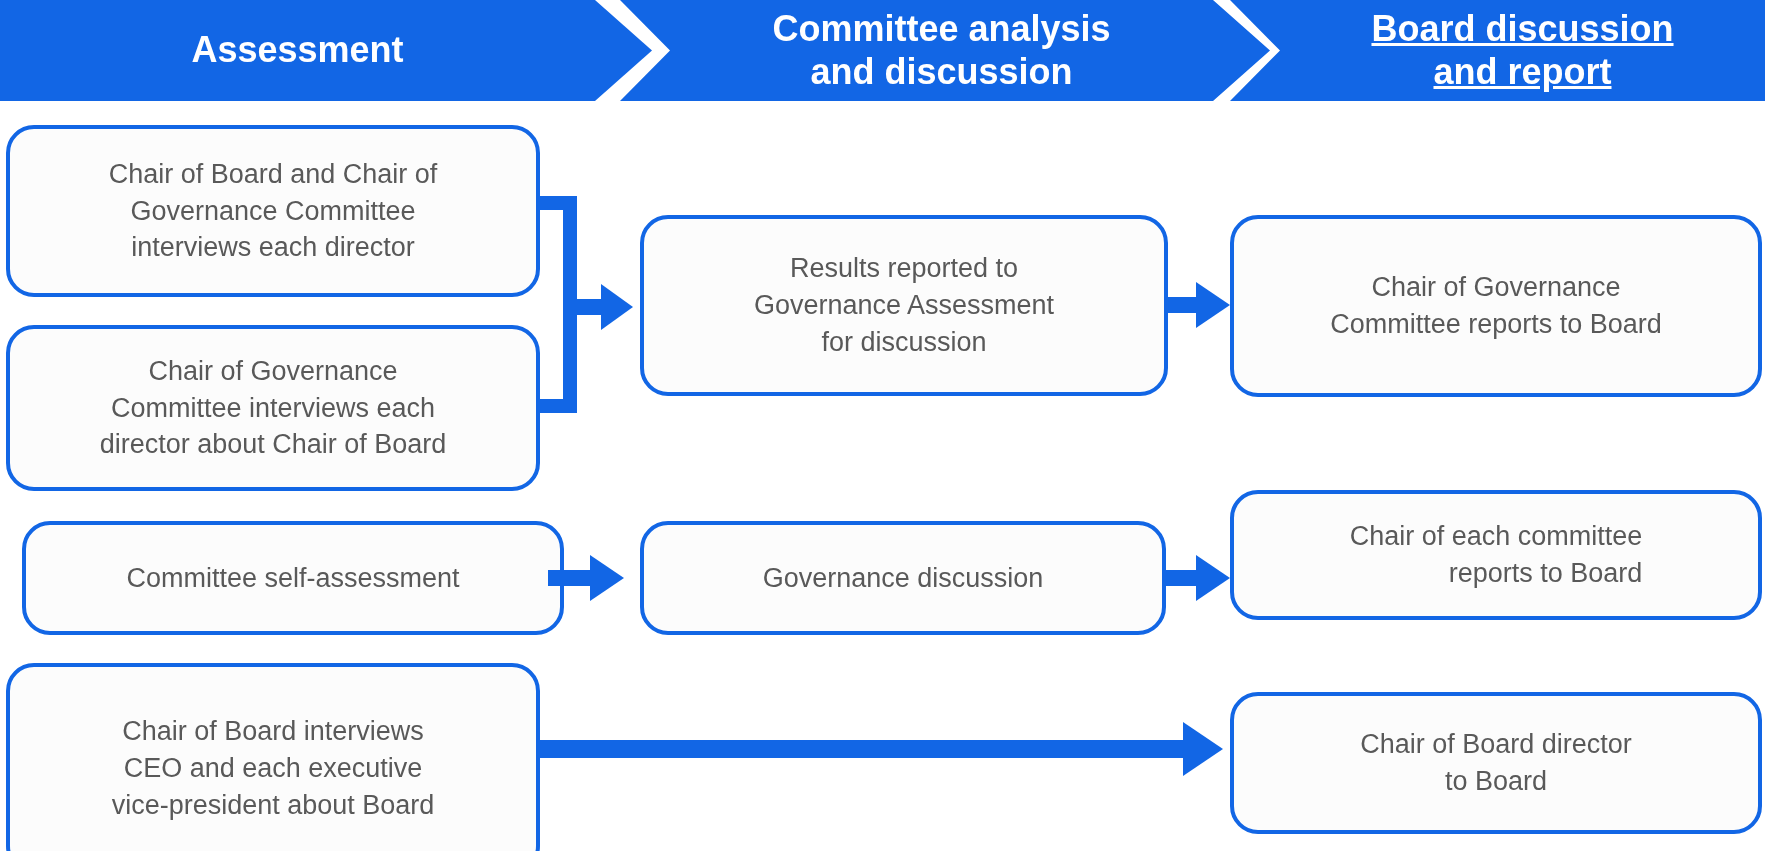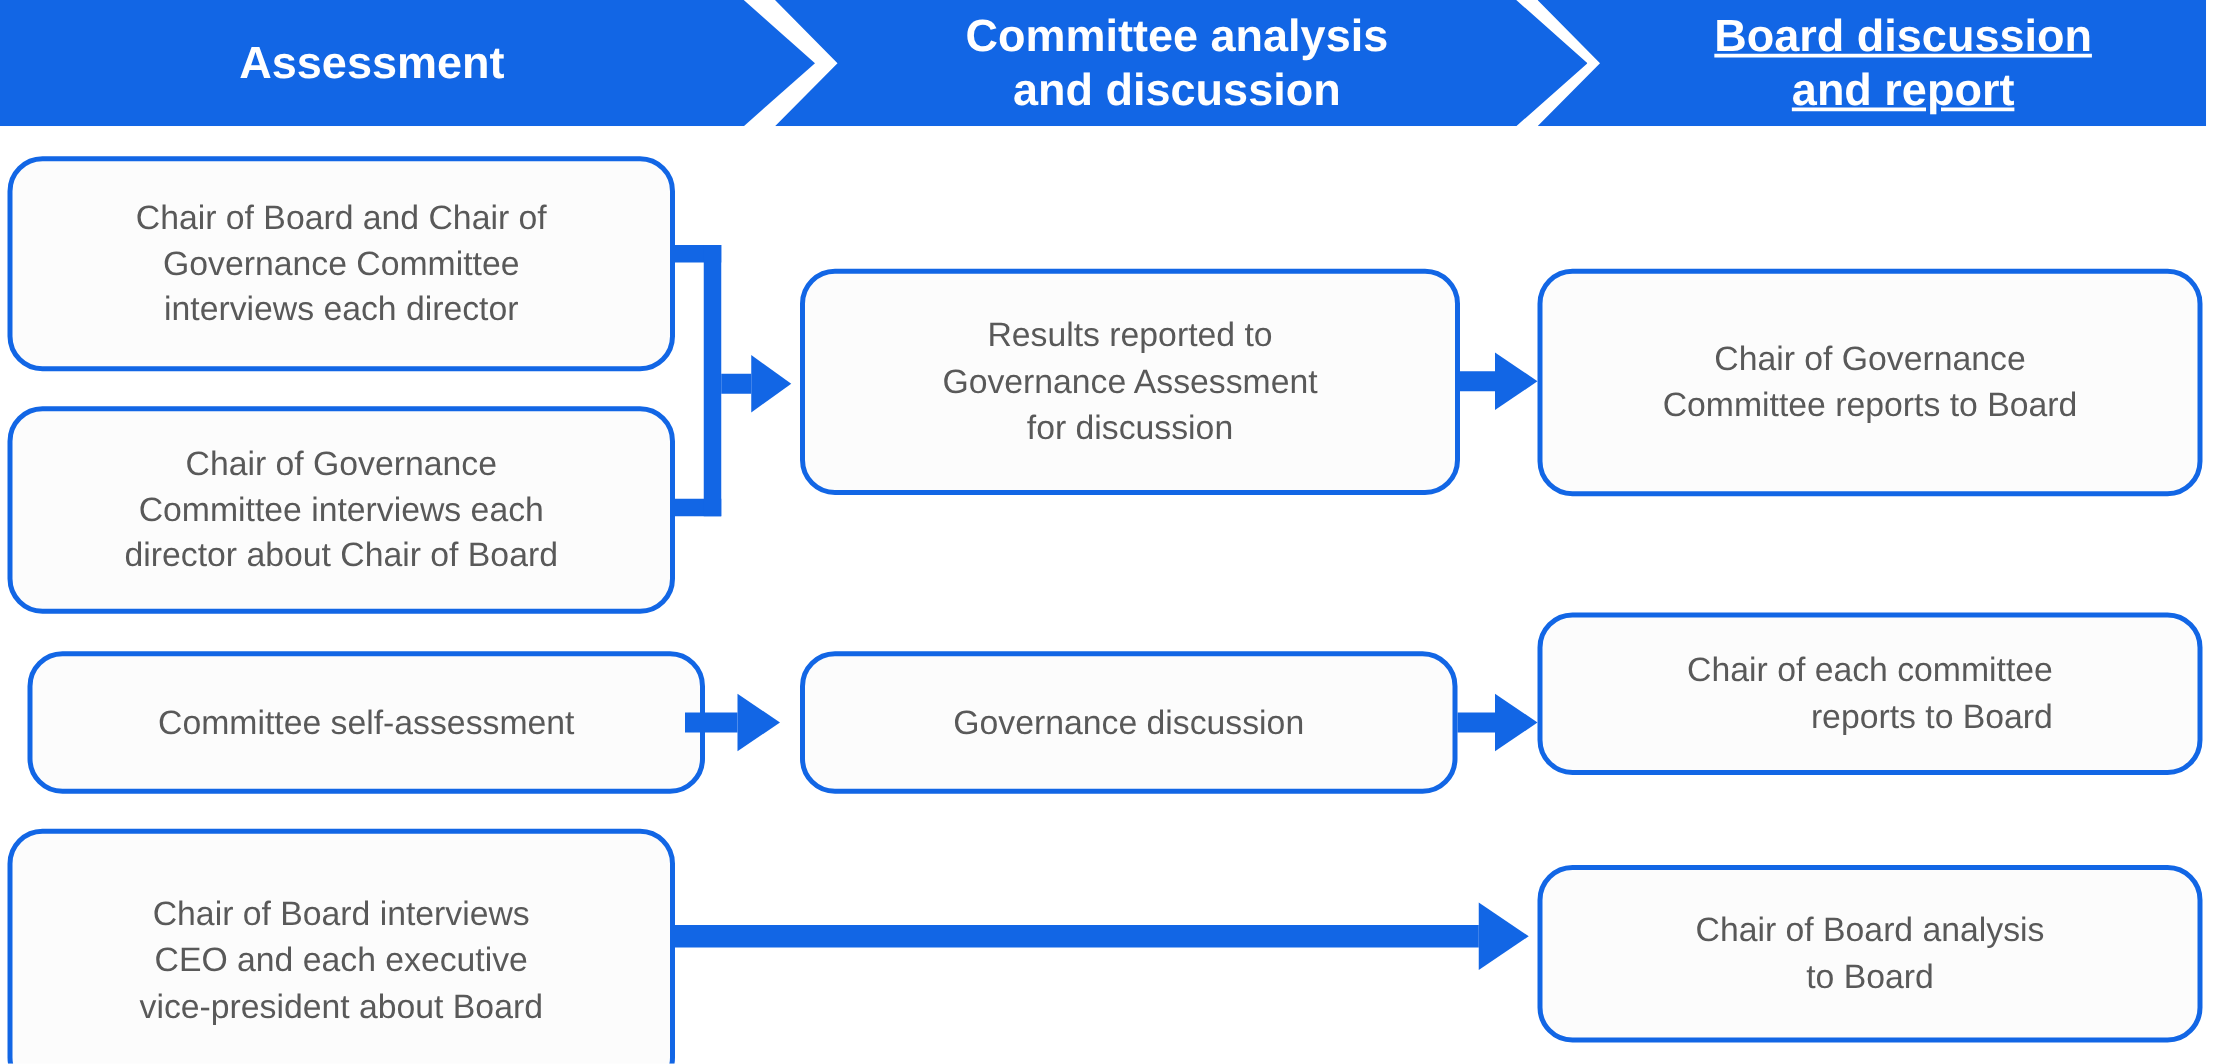--- a/index.html
+++ b/index.html
@@ -116,21 +116,21 @@
 
   <div class="box box-c1">
     <span>Chair of Governance
 Committee reports to Board</span>
   </div>
   <div class="box box-c2">
     <span>Chair of each committee
 reports to Board</span>
   </div>
   <div class="box box-c3">
-    <span>Chair of Board analysis
+    <span>Chair of Board director
 to Board</span>
   </div>
 
   <div class="shaft stub-a"></div>
   <div class="shaft stub-b"></div>
   <div class="shaft bracket-bar"></div>
   <div class="shaft bracket-shaft"></div>
   <div class="head bracket-head"></div>
 
   <div class="shaft shaft-b1c1"></div>

